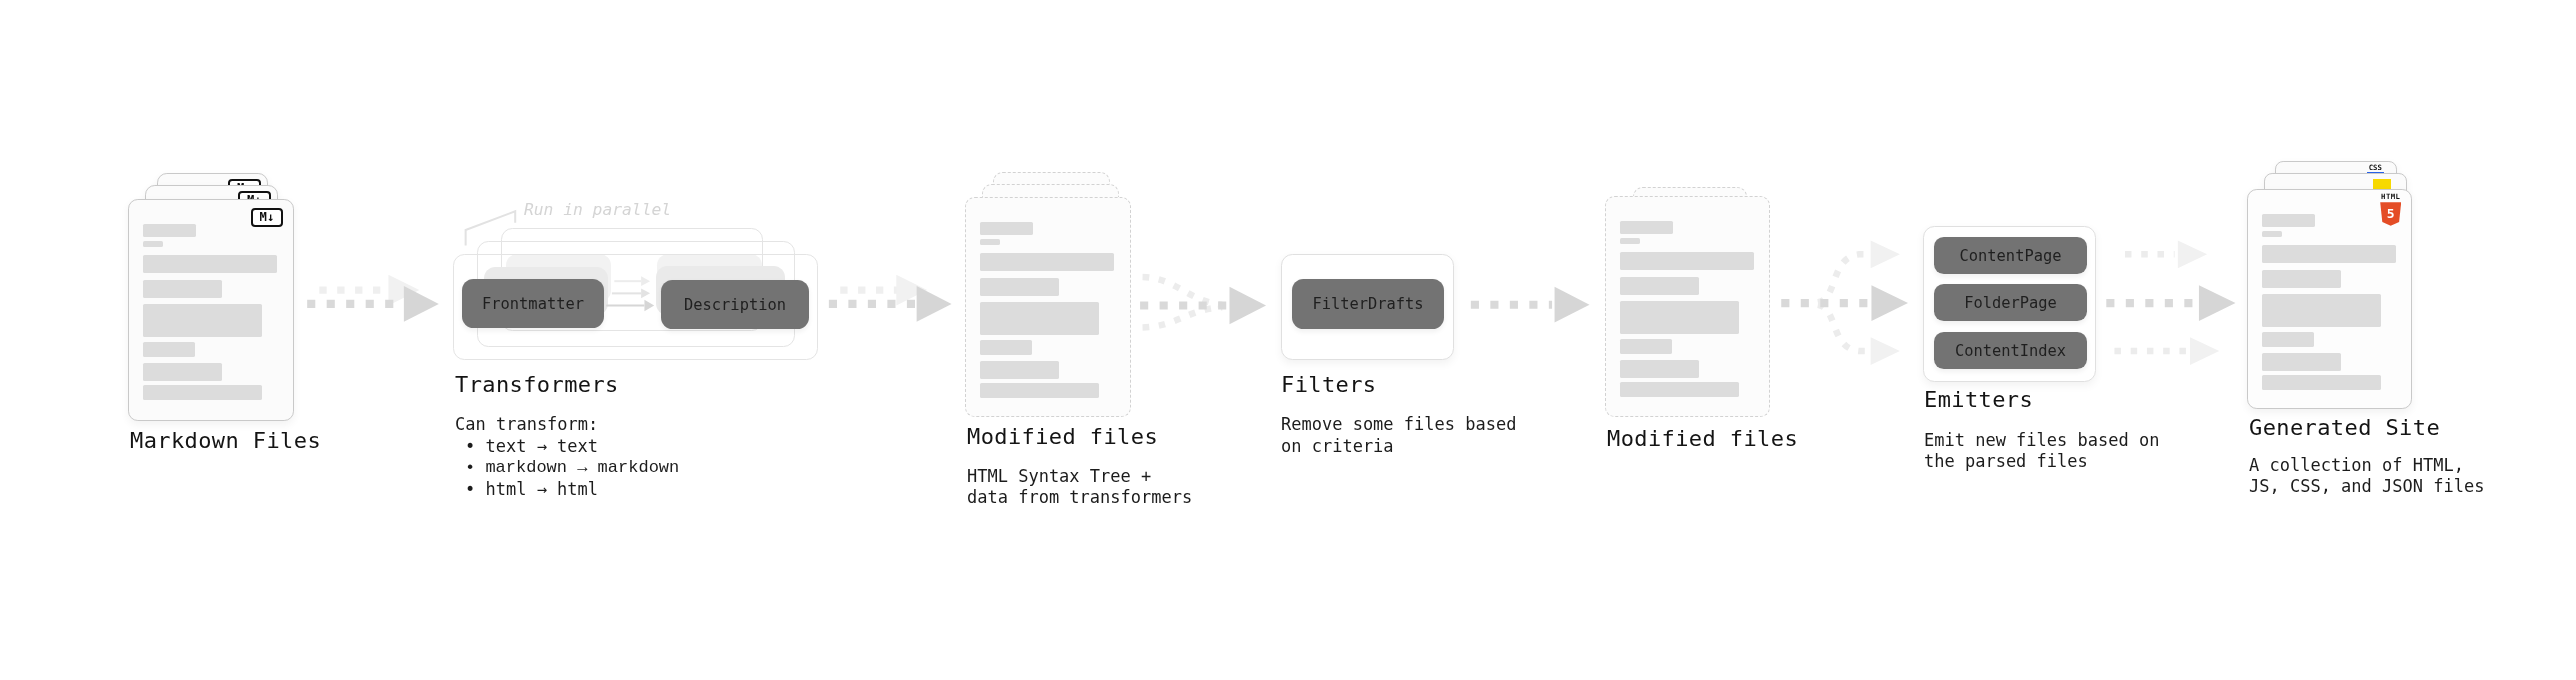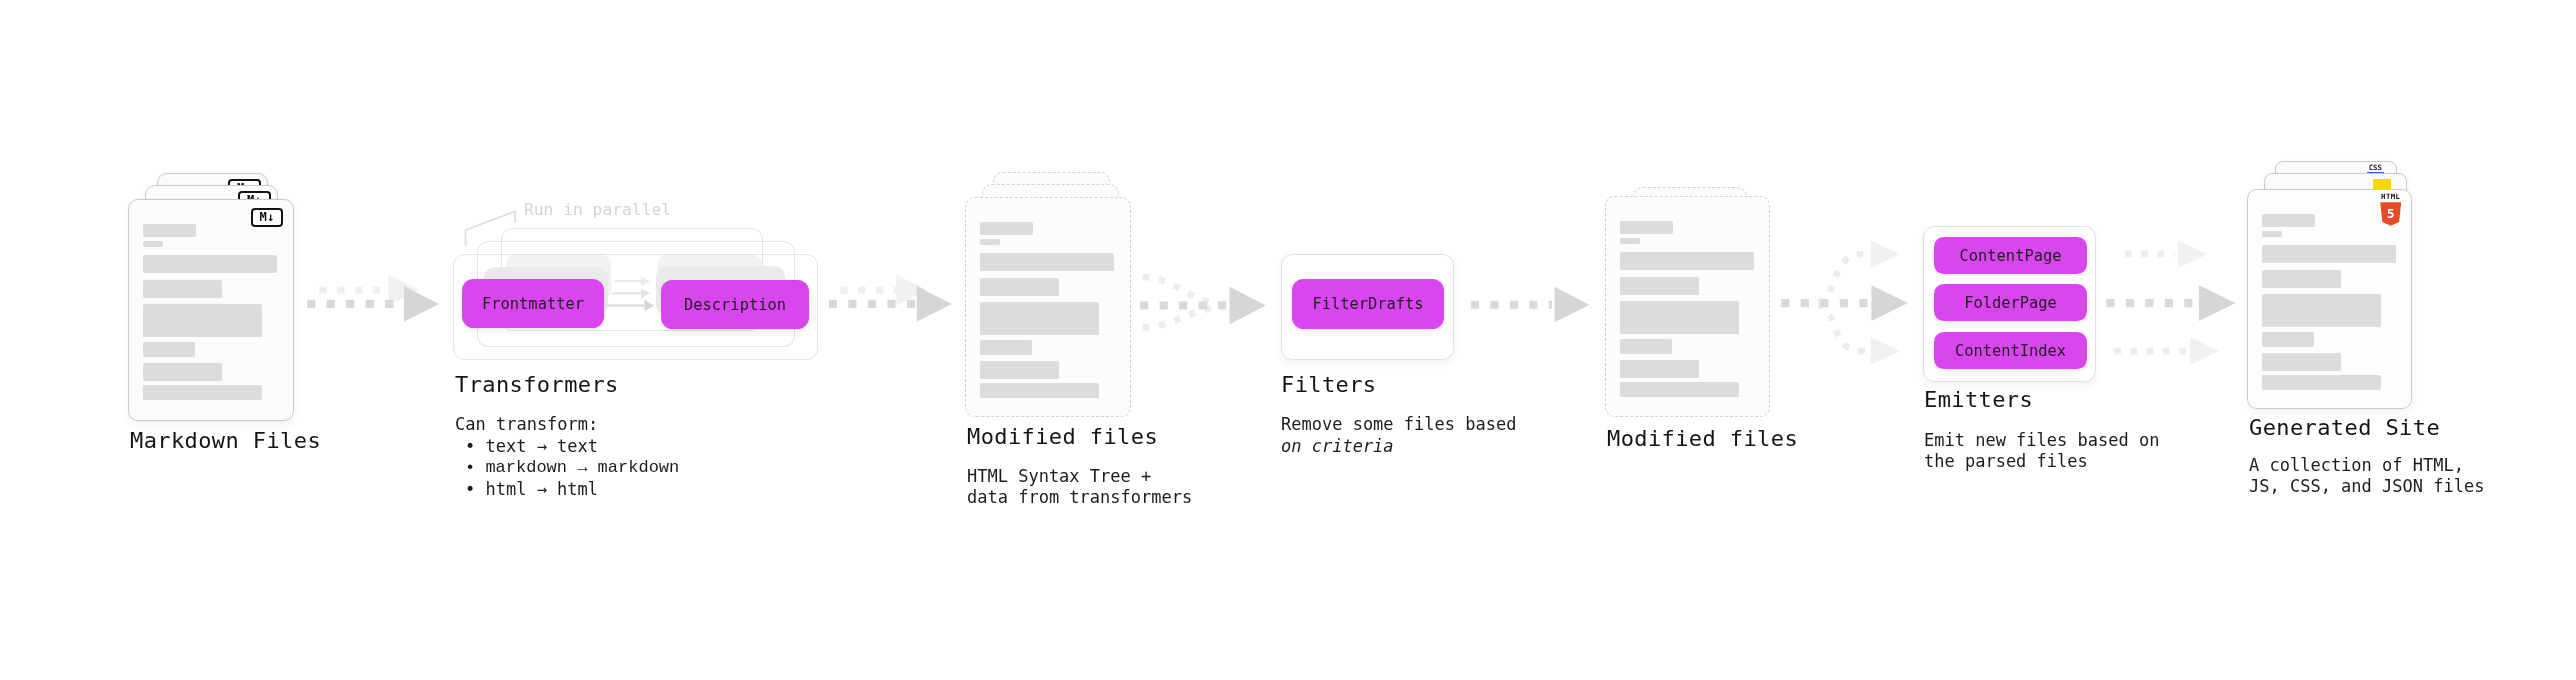--- a/index.html
+++ b/index.html
@@ -9,21 +9,21 @@
   .doc{position:absolute;border-radius:9.8px;background:#fbfbfb;border:1.6px solid #c9c9c9;
        box-shadow:0 3.3px 8.1px rgba(0,0,0,.05);box-sizing:border-box;}
   .doc.dashed{border:1.6px dashed #d2d2d2;background:#fcfcfc;box-shadow:none;}
   .doc-bars{position:absolute;inset:0;}
   .bar{position:absolute;background:#dcdcdc;border-radius:1.6px;}
   
   .h{position:absolute;font-size:22px;font-weight:500;letter-spacing:0.4px;color:#141414;white-space:nowrap;line-height:1.1;}
   .sub{position:absolute;font-size:17px;color:#1c1c1c;white-space:nowrap;line-height:1.2;}
   .annot{position:absolute;font-size:16.3px;color:#d4d4d4;white-space:nowrap;}
   
-  .pill{position:absolute;background:#d946ef;border-radius:11.4px;display:flex;align-items:center;justify-content:center;
+  .pill{position:absolute;background:#737373;border-radius:11.4px;display:flex;align-items:center;justify-content:center;
         font-size:15.4px;color:#1f1f1f;box-shadow:0 2.4px 5.7px rgba(0,0,0,.06);box-sizing:border-box;white-space:nowrap;}
   .pill.g2{background:#eaeaea;box-shadow:none;}
   .pill.g3{background:#f2f2f2;box-shadow:none;}
   
   .obox{position:absolute;border:1.6px solid #e4e4e4;border-radius:11.4px;background:transparent;box-sizing:border-box;}
   .panel{position:absolute;border:1.6px solid #e0e0e0;border-radius:11.4px;background:#ffffff;
          box-shadow:0 3.3px 8.1px rgba(0,0,0,.05);box-sizing:border-box;}
   
   .mdicon{position:absolute;width:32.5px;height:18.7px;border:2.4px solid #111;border-radius:4.1px;background:#fff;
           display:flex;align-items:center;justify-content:center;font-size:12.2px;font-weight:bold;color:#111;box-sizing:border-box;}
@@ -80,21 +80,21 @@
     <div class="pill g2" style="left:484px;top:267px;width:124px;height:48px;"></div>
     <div class="pill g2" style="left:656px;top:266px;width:129px;height:49px;"></div>
     <div class="obox" style="left:453px;top:254px;width:365px;height:106px;"></div>
     <div class="pill" style="left:462px;top:279px;width:142px;height:49px;">
         <span>Frontmatter</span>
       </div>
     <div class="pill" style="left:661px;top:280px;width:148px;height:49px;">
         <span>Description</span>
       </div>
   </div>
-  <div class="annot" style="left:524px;top:200px;">Run in parallel</div>
+  <div class="annot" style="left:524px;top:200px;font-style:italic;">Run in parallel</div>
   <div class="h" style="left:455px;top:373px;">Transformers</div>
   <div class="sub" style="left:455px;top:414px;">Can transform:</div>
   <div class="sub" style="left:465px;top:436px;">• text → text</div>
   <div class="sub" style="left:465px;top:458px;font-family:Liberation Mono, monospace;">• markdown → markdown</div>
   <div class="sub" style="left:465px;top:479px;">• html → html</div>
 
   <div>
     <div class="doc dashed" style="left:993px;top:172px;width:117px;height:49px;"></div>
     <div class="doc dashed" style="left:982px;top:184px;width:137px;height:49px;"></div>
     <div class="doc dashed" style="left:965px;top:197px;width:166px;height:220px;">
@@ -113,21 +113,21 @@
   <div class="h" style="left:967px;top:425px;">Modified files</div>
   <div class="sub" style="left:967px;top:466px;">HTML Syntax Tree +</div>
   <div class="sub" style="left:967px;top:487px;">data from transformers</div>
 
   <div class="panel" style="left:1281px;top:254px;width:173px;height:106px;"></div>
   <div class="pill" style="left:1292px;top:279px;width:152px;height:50px;">
       <span>FilterDrafts</span>
     </div>
   <div class="h" style="left:1281px;top:373px;">Filters</div>
   <div class="sub" style="left:1281px;top:414px;">Remove some files based</div>
-  <div class="sub" style="left:1281px;top:436px;font-style:italic;">on criteria</div>
+  <div class="sub" style="left:1281px;top:436px;">on criteria</div>
 
   <div>
     <div class="doc dashed" style="left:1633px;top:187px;width:114px;height:49px;"></div>
     <div class="doc dashed" style="left:1605px;top:196px;width:165px;height:221px;">
       <div class="doc-bars">
           <div class="bar" style="left: 14px; top: 24.4px; width: 53px; height: 12.2px; background: rgb(220, 220, 220);"></div>
           <div class="bar" style="left: 14px; top: 41px; width: 19.5px; height: 5.7px; background: rgb(220, 220, 220);"></div>
           <div class="bar" style="left: 14px; top: 55px; width: 134px; height: 18px; background: rgb(220, 220, 220);"></div>
           <div class="bar" style="left: 14px; top: 80px; width: 79px; height: 18px; background: rgb(220, 220, 220);"></div>
           <div class="bar" style="left: 14px; top: 104px; width: 119px; height: 32.5px; background: rgb(220, 220, 220);"></div>

